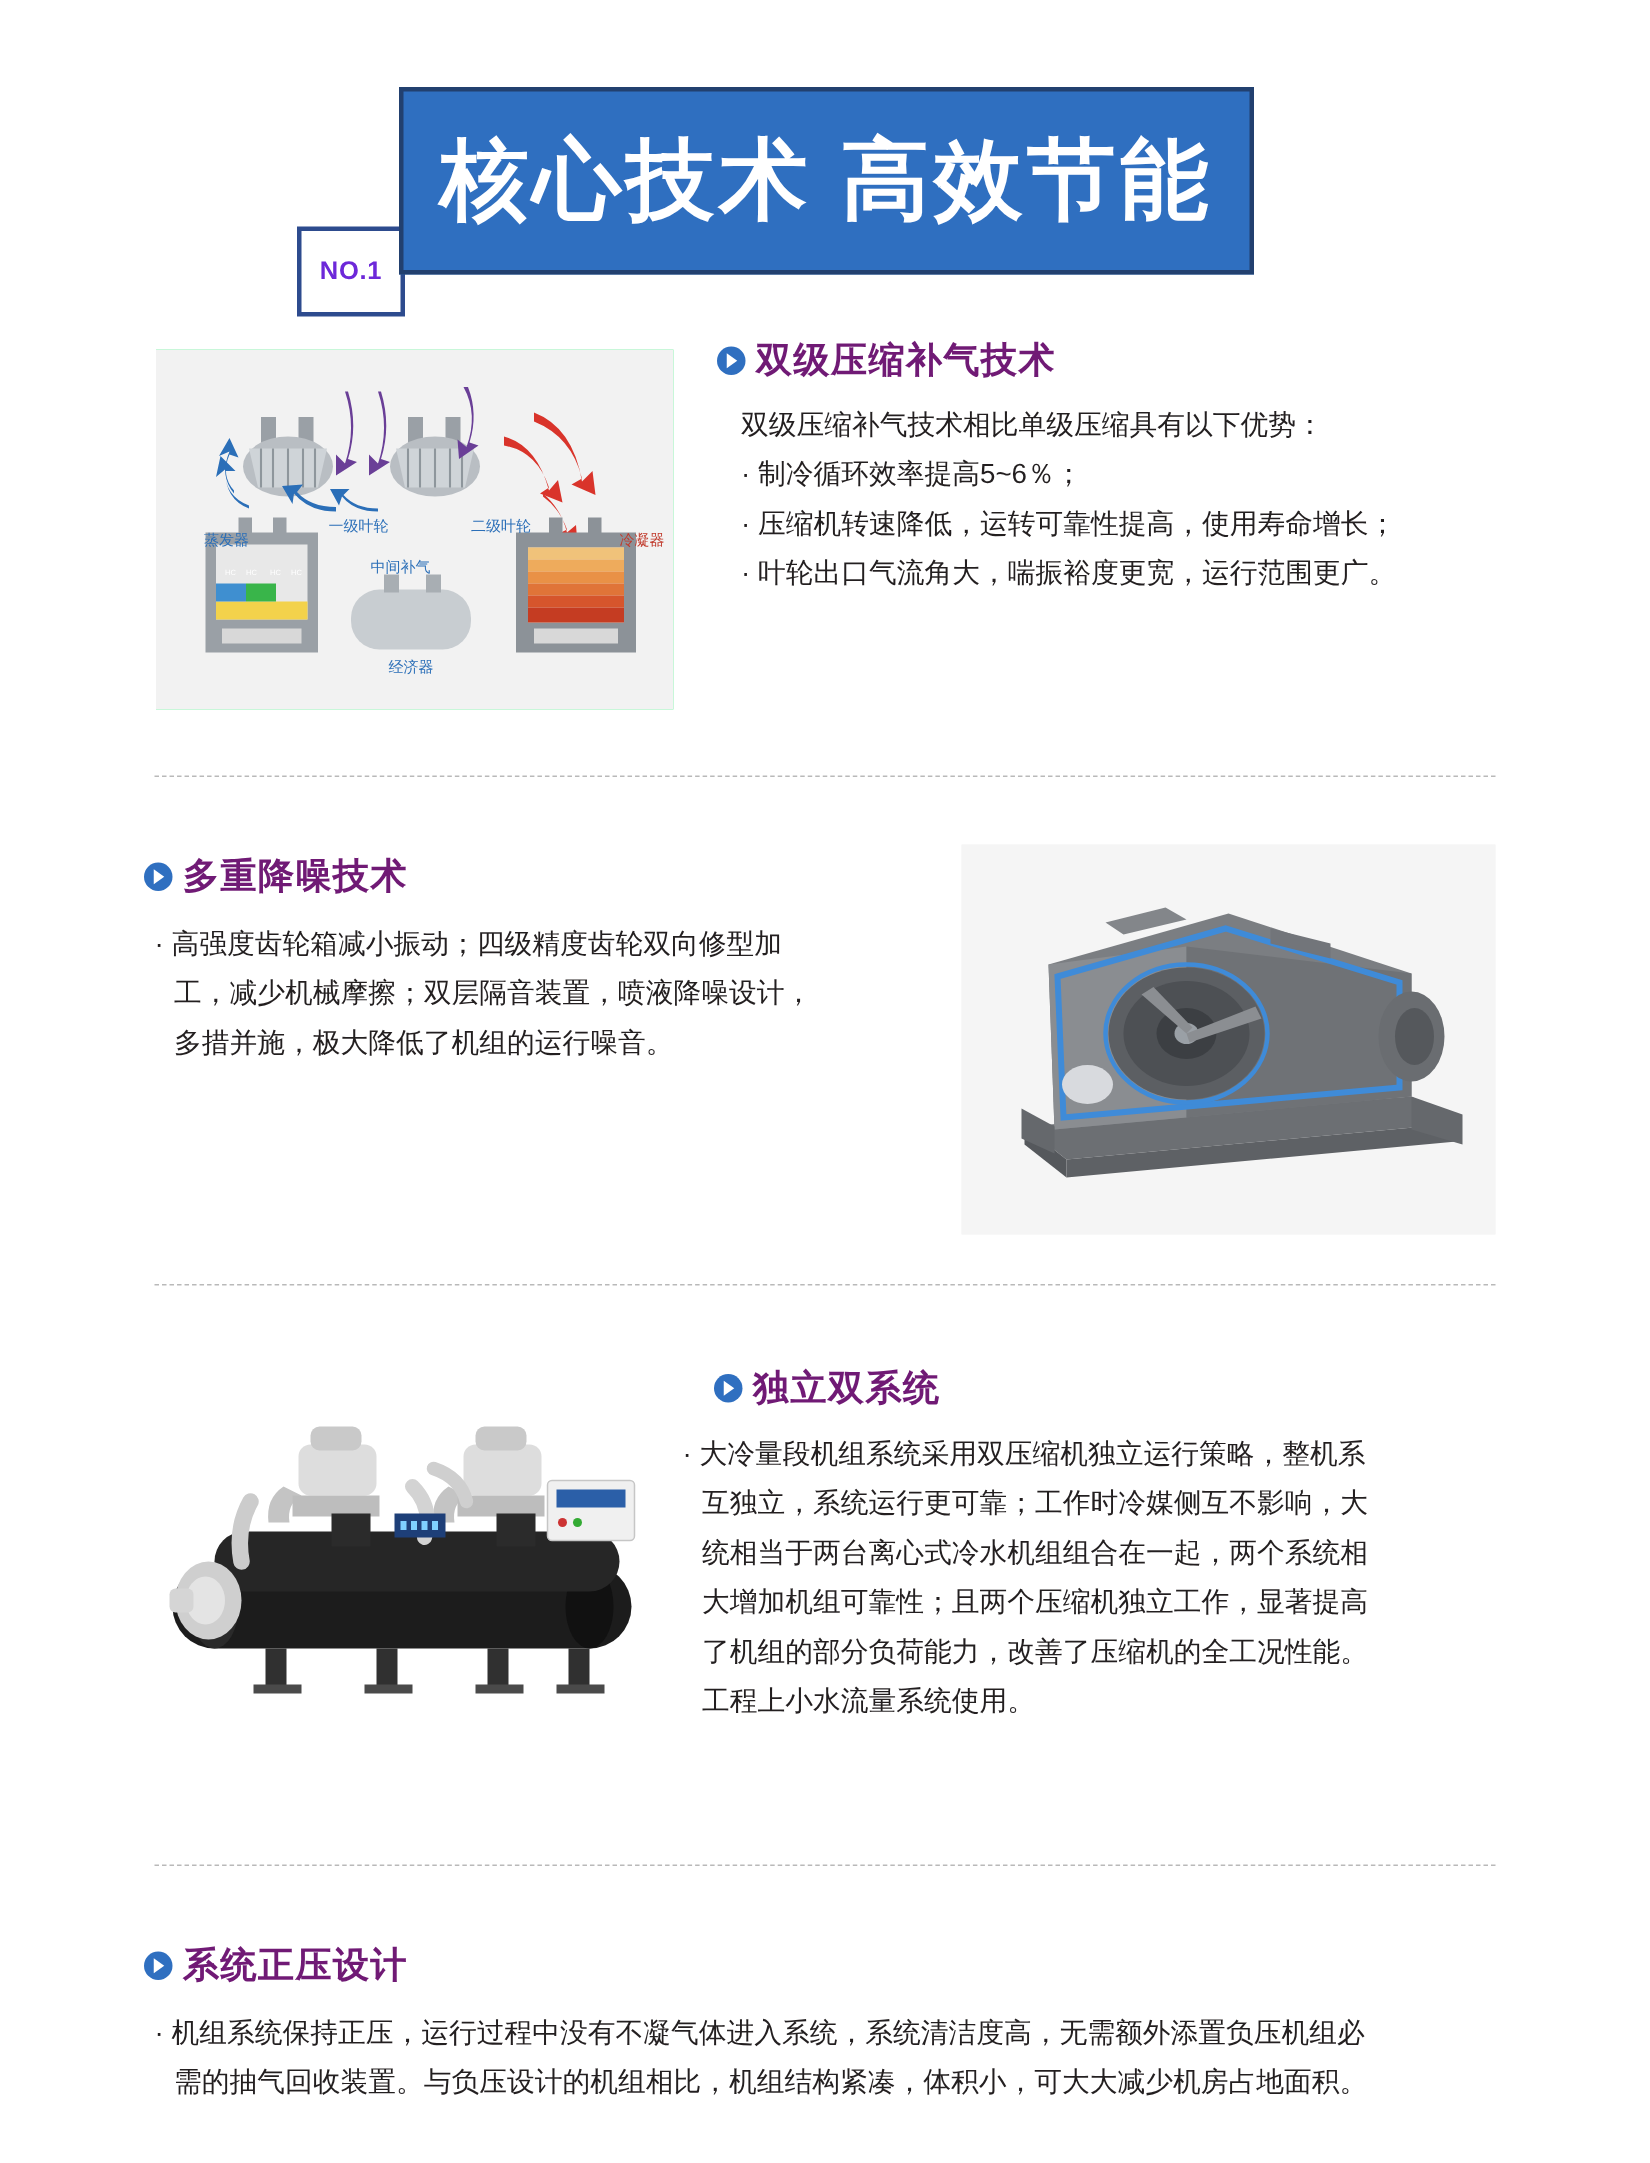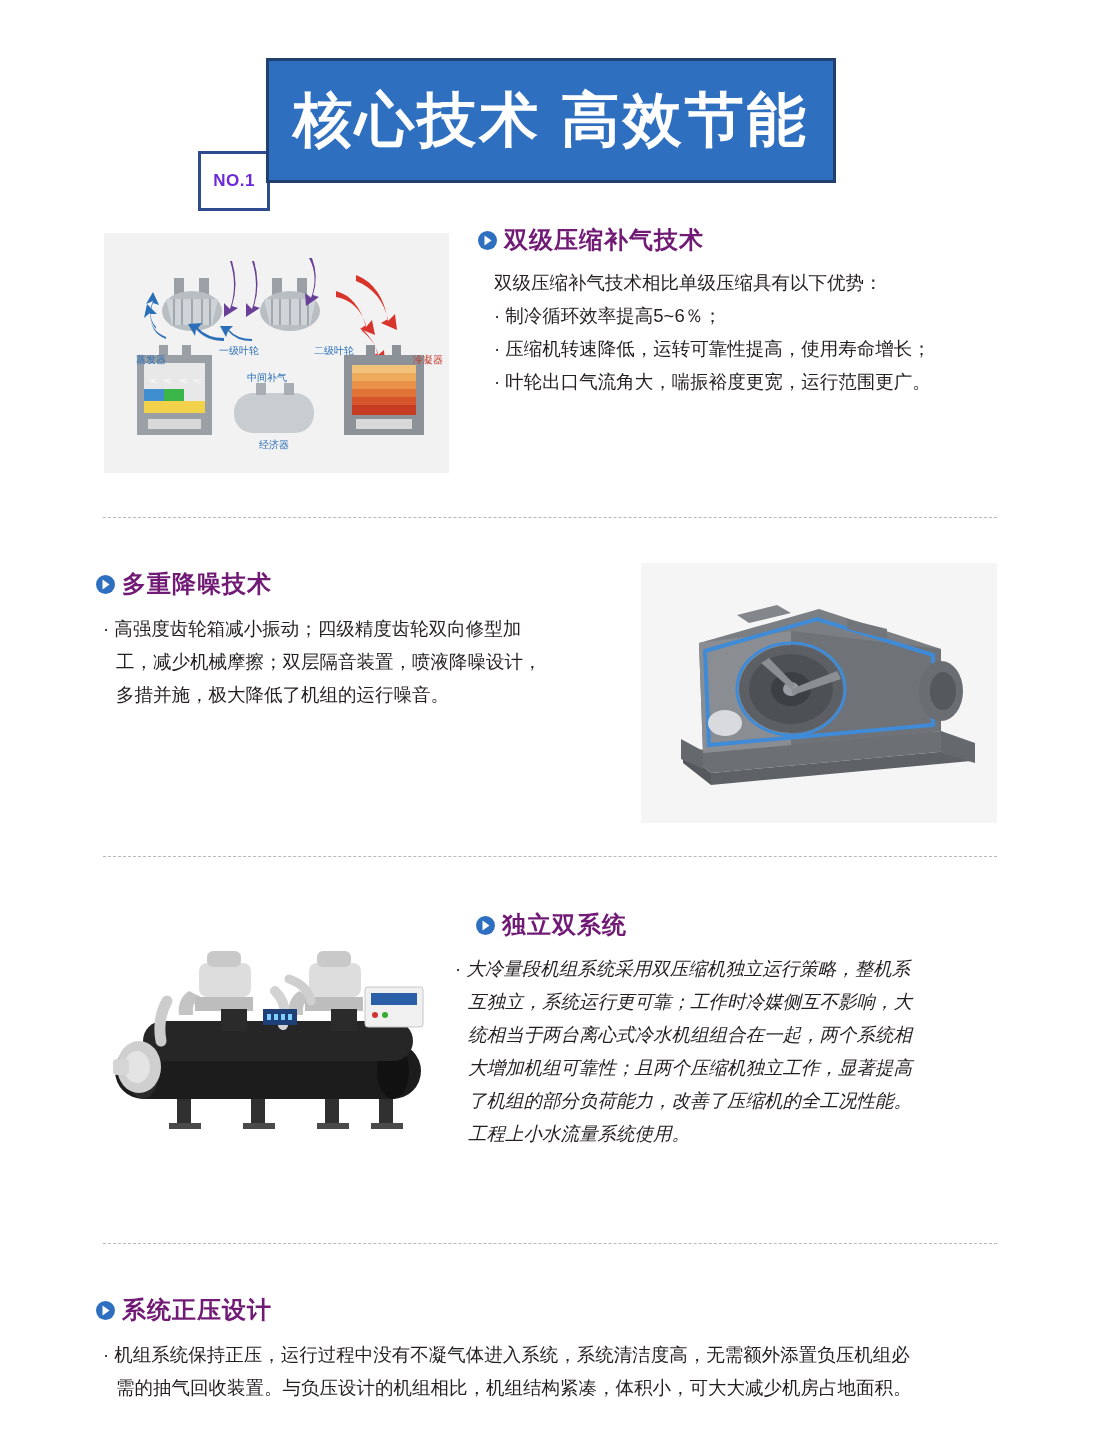--- a/index.html
+++ b/index.html
@@ -129,21 +129,21 @@
   
   .s3-img {
     position: absolute;
     left: 103px;
     top: 935px;
     width: 350px;
     height: 215px;
     overflow: hidden;
   }
   .s3-head { position: absolute; left: 476px; top: 909px; }
-  .s3-text { position: absolute; left: 455px; top: 952px; width: 540px; font-style: italic; }
+  .s3-text { position: absolute; left: 455px; top: 952px; width: 540px; }
 
   
   .s4-head { position: absolute; left: 96px; top: 1294px; }
   .s4-text { position: absolute; left: 103px; top: 1338px; width: 895px; }
 
   
   .diagram { position: absolute; inset: 0; }
   .lbl {
     position: absolute;
     font-size: 10px;

